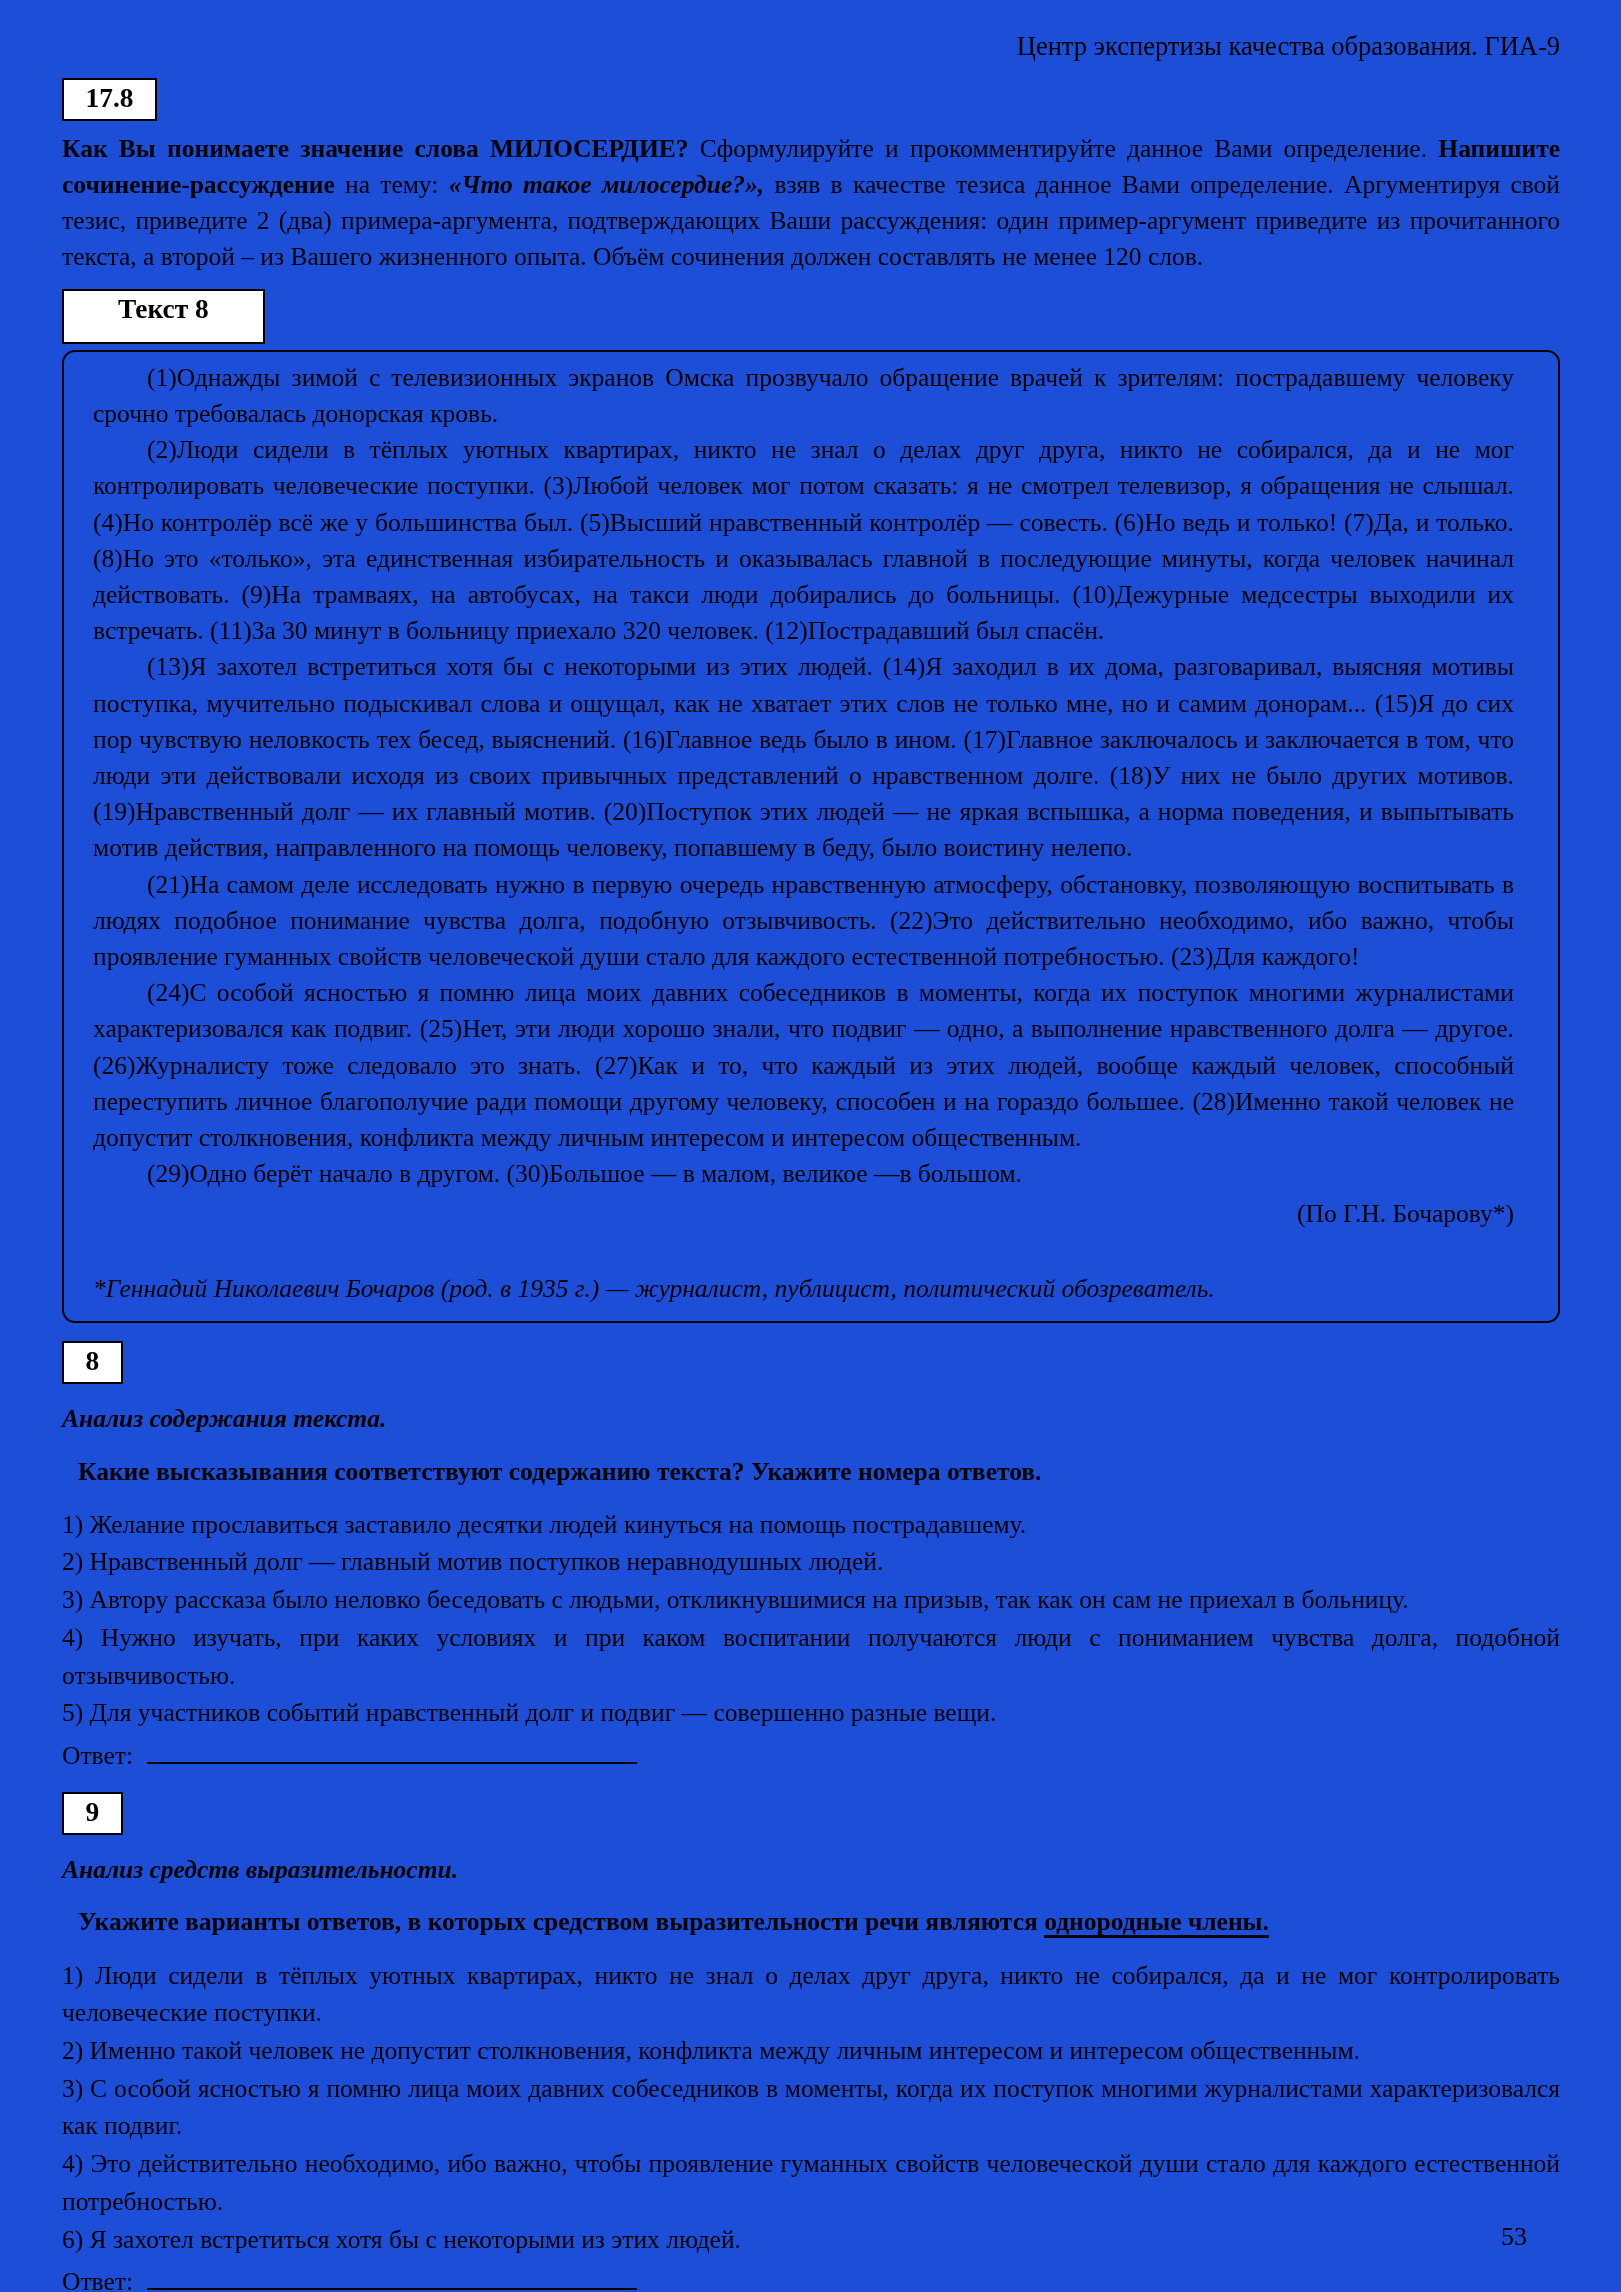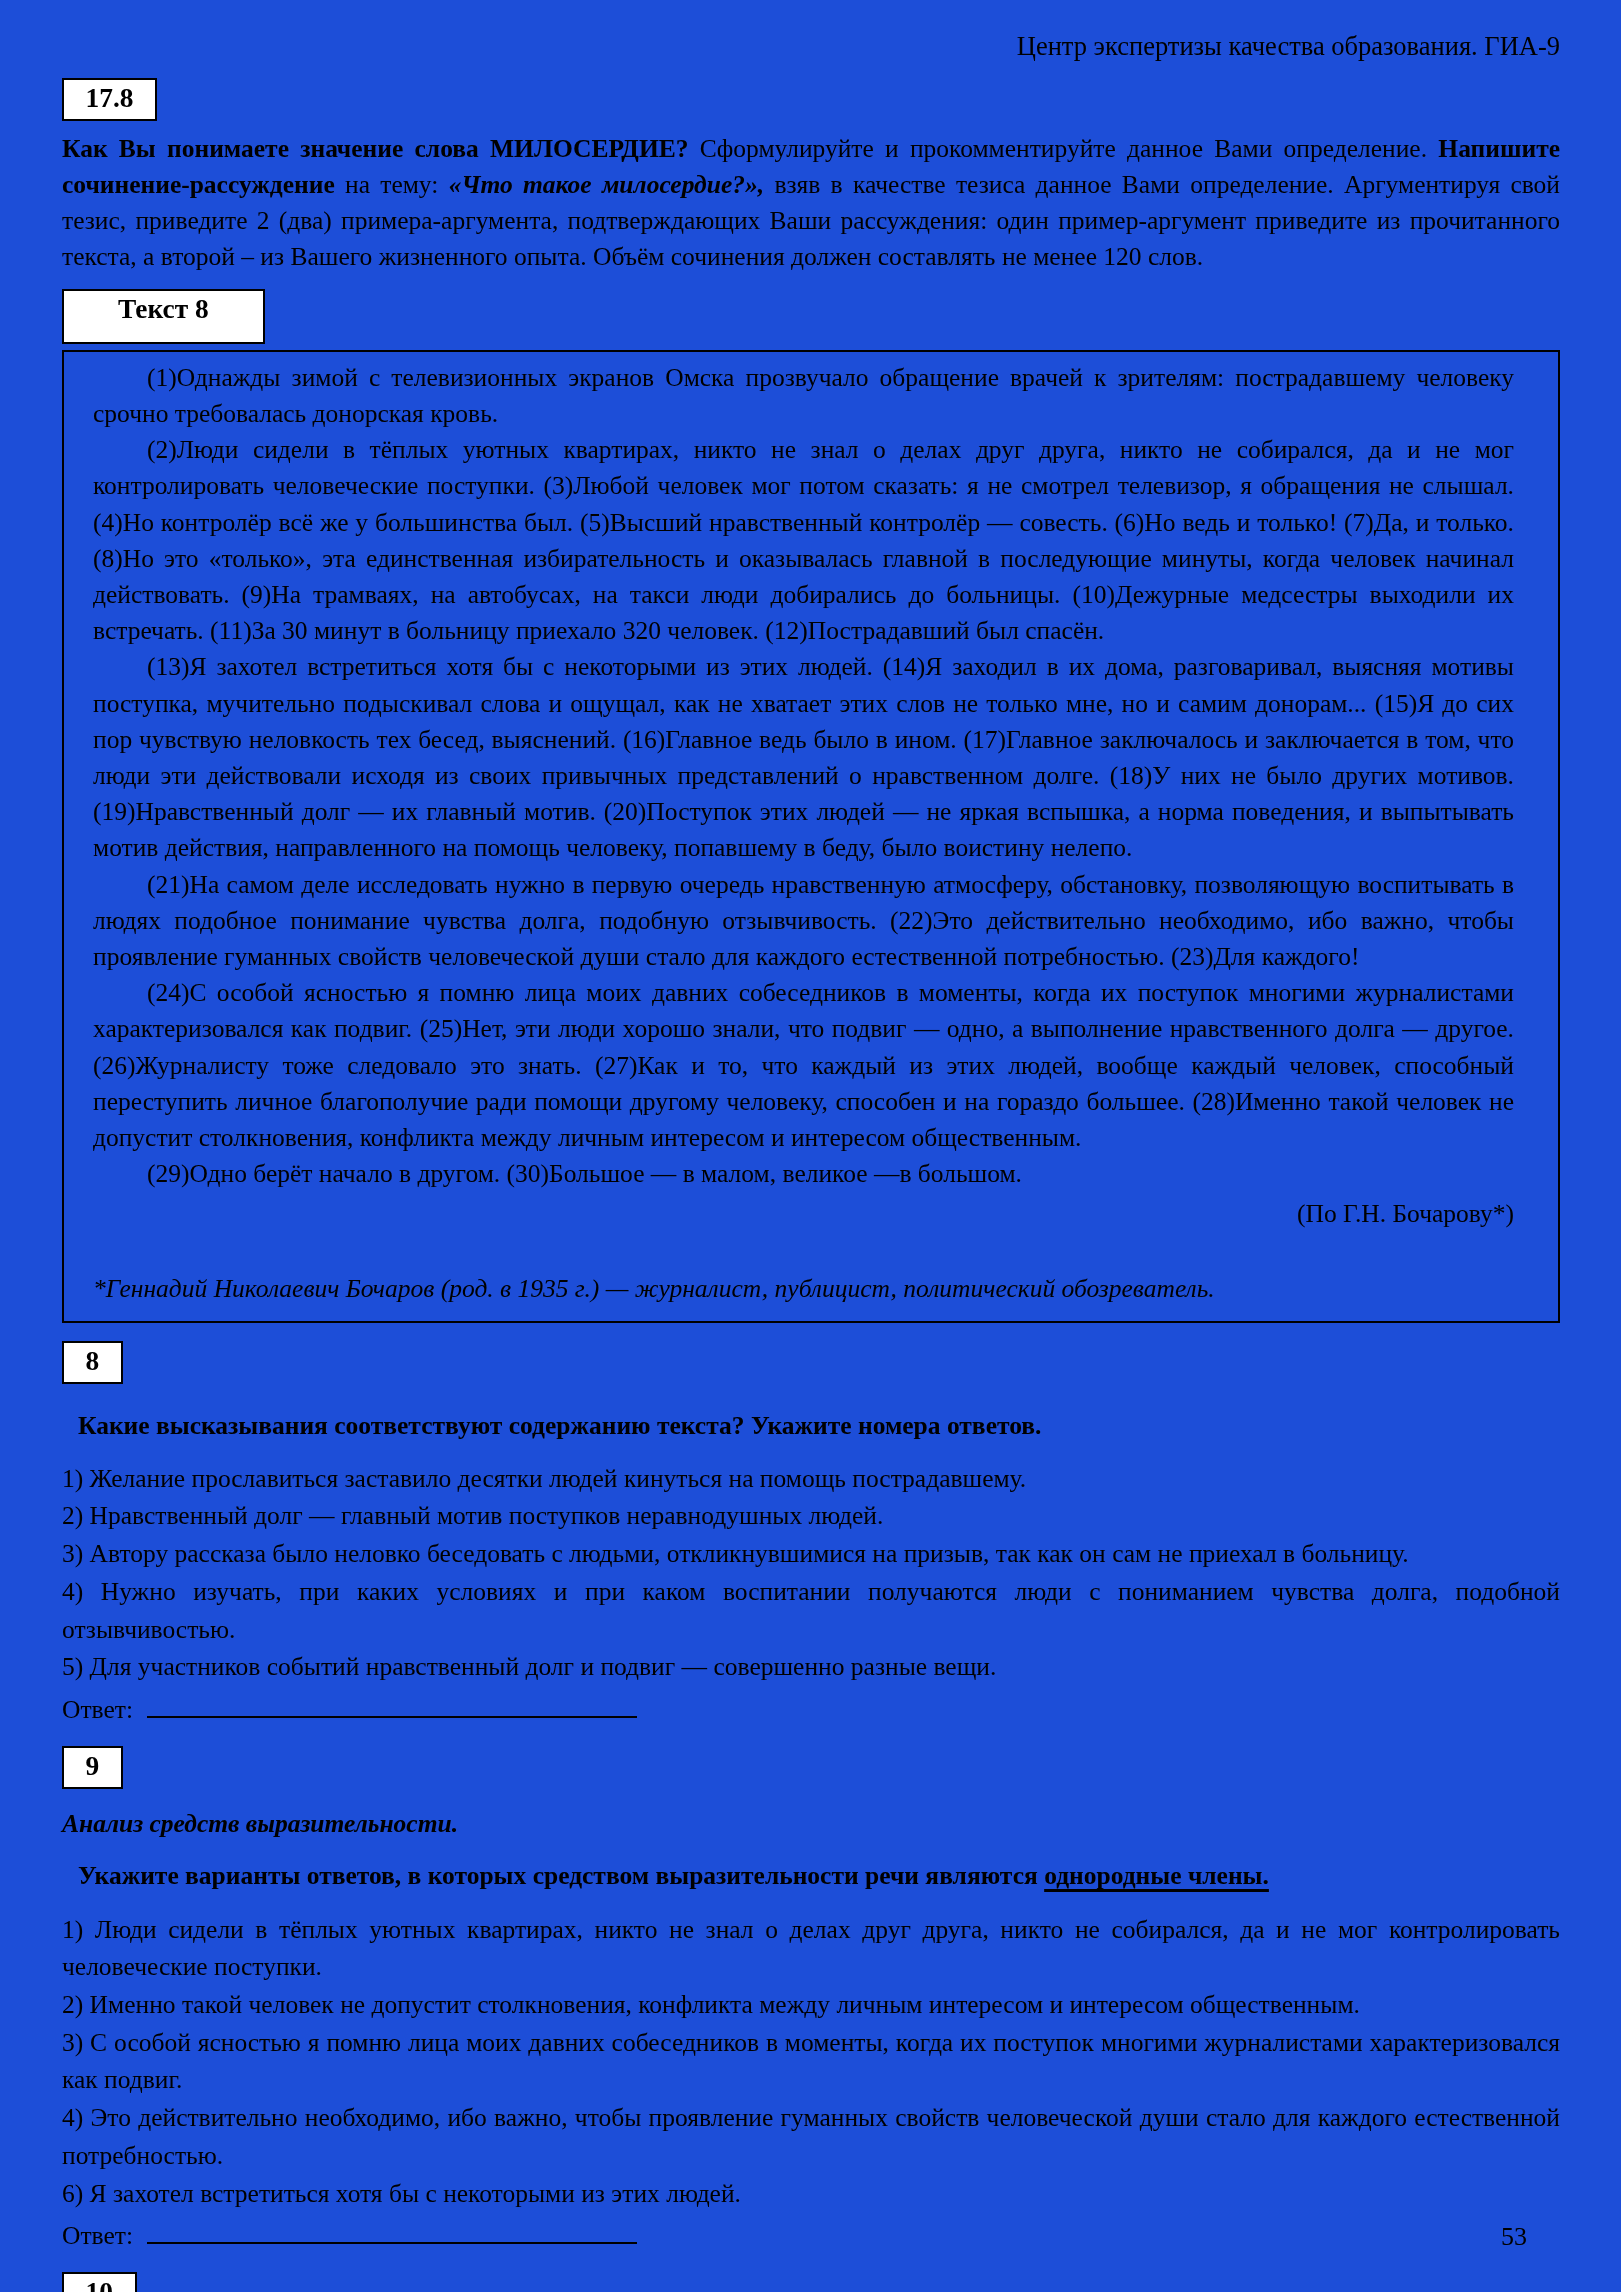--- a/index.html
+++ b/index.html
@@ -24,21 +24,21 @@
     display:inline-block;
     border:2.9px solid #000;
     font-weight:bold;
     font-size:27.4px;
     line-height:1.2;
     padding:2px 21.6px 3.9px 21.6px;
     margin:3.9px 0 7.8px 0;
     background:#fff;
   }
   .text8-box { padding:2px 54px 16px 54px; margin-top:13.7px; margin-bottom:3.9px; }
-  .body-text { line-height:1.42; text-align:justify; }
+  .body-text { line-height:1.42; text-align:justify;border-radius:13px; }
   .task-para { margin:2px 0 0 0; line-height:1.42; text-align:justify; }
   .bi { font-weight:bold; font-style:italic; }
   .text-box {
     border:2.9px solid #000;
     box-sizing:border-box;
     padding:7.8px 44px 13.7px 29px;
     margin:2px 0 9.8px 0;
   }
   .text-box p {
     margin:0;
@@ -118,20 +118,21 @@
     <p>(29)Одно берёт начало в другом. (30)Большое — в малом, великое —в большом.</p>
     <p class="attribution">(По Г.Н. Бочарову*)</p>
     <p class="footnote">*Геннадий Николаевич Бочаров (род. в 1935 г.) — журналист, публицист, политический обозреватель.</p>
   </div>
 
   
   <div class="section">
     <div class="num-box">
       <span>8</span>
     </div>
+    <p class="section-sub">Анализ содержания текста.</p>
     <p class="section-q">Какие высказывания соответствуют содержанию текста? Укажите номера ответов.</p>
     <p class="opt">1) Желание прославиться заставило десятки людей кинуться на помощь пострадавшему.</p>
     <p class="opt">2) Нравственный долг — главный мотив поступков неравнодушных людей.</p>
     <p class="opt">3) Автору рассказа было неловко беседовать с людьми, откликнувшимися на призыв, так как он сам не приехал в больницу.</p>
     <p class="opt">4) Нужно изучать, при каких условиях и при каком воспитании получаются люди с пониманием чувства долга, подобной отзывчивостью.</p>
     <p class="opt">5) Для участников событий нравственный долг и подвиг — совершенно разные вещи.</p>
     <div class="answer-row">
       <span>Ответ:</span><span class="answer-blank"></span>
     </div>
   </div>

